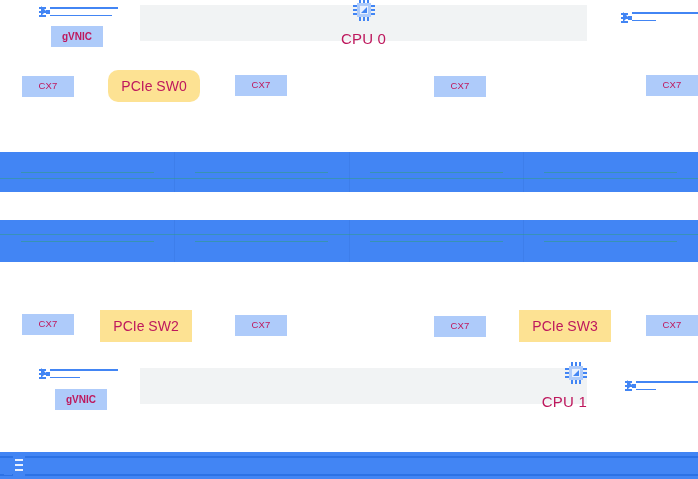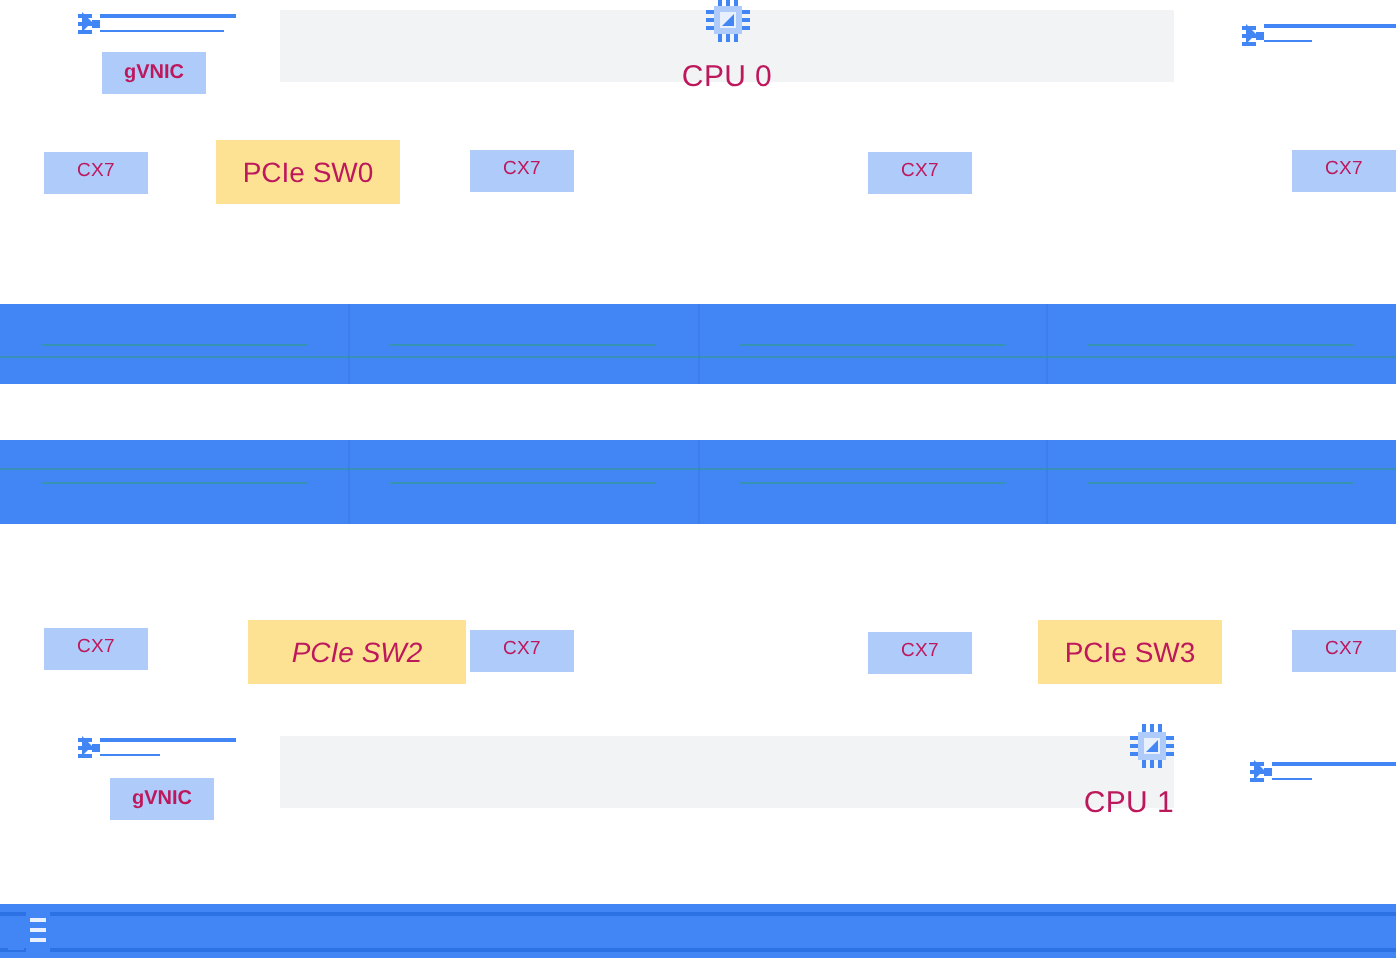--- a/index.html
+++ b/index.html
@@ -191,21 +191,21 @@
       <rect x="8" y="6" width="4" height="4" fill="#4285f4"></rect>
     </svg>
     <div class="net-line" style="left:12px; top:2px; width:66px;"></div>
     <div class="net-line thin" style="left:12px; top:10px; width:24px;"></div>
   </div>
 
   <div class="node cx7-box" style="left:22px; top:76px; width:52px; height:21px;">
     <span>CX7</span>
   </div>
 
-  <div class="node pcie-box" style="left:108px; top:70px; width:92px; height:32px;">
+  <div class="node pcie-box" style="left:108px; top:70px; width:92px; height:32px;border-radius:10px;">
     <span>PCIe SW0</span>
   </div>
 
   <div class="node cx7-box" style="left:235px; top:75px; width:52px; height:21px;">
     <span>CX7</span>
   </div>
 
   <div class="node cx7-box" style="left:434px; top:76px; width:52px; height:21px;">
     <span>CX7</span>
   </div>
@@ -239,21 +239,21 @@
     <div class="gpu-seam" style="left:174px;"></div>
     <div class="gpu-seam" style="left:349px;"></div>
     <div class="gpu-seam" style="left:523px;"></div>
     <div class="band-divider" style="top:14px;"></div>
   </div>
 
   <div class="node cx7-box" style="left:22px; top:314px; width:52px; height:21px;">
     <span>CX7</span>
   </div>
 
-  <div class="node pcie-box" style="left:124px; top:310px; width:109px; height:32px;font-style:italic;">
+  <div class="node pcie-box" style="left:100px; top:310px; width:92px; height:32px;">
     <span>PCIe SW2</span>
   </div>
 
   <div class="node cx7-box" style="left:235px; top:315px; width:52px; height:21px;">
     <span>CX7</span>
   </div>
 
   <div class="node cx7-box" style="left:434px; top:316px; width:52px; height:21px;">
     <span>CX7</span>
   </div>

